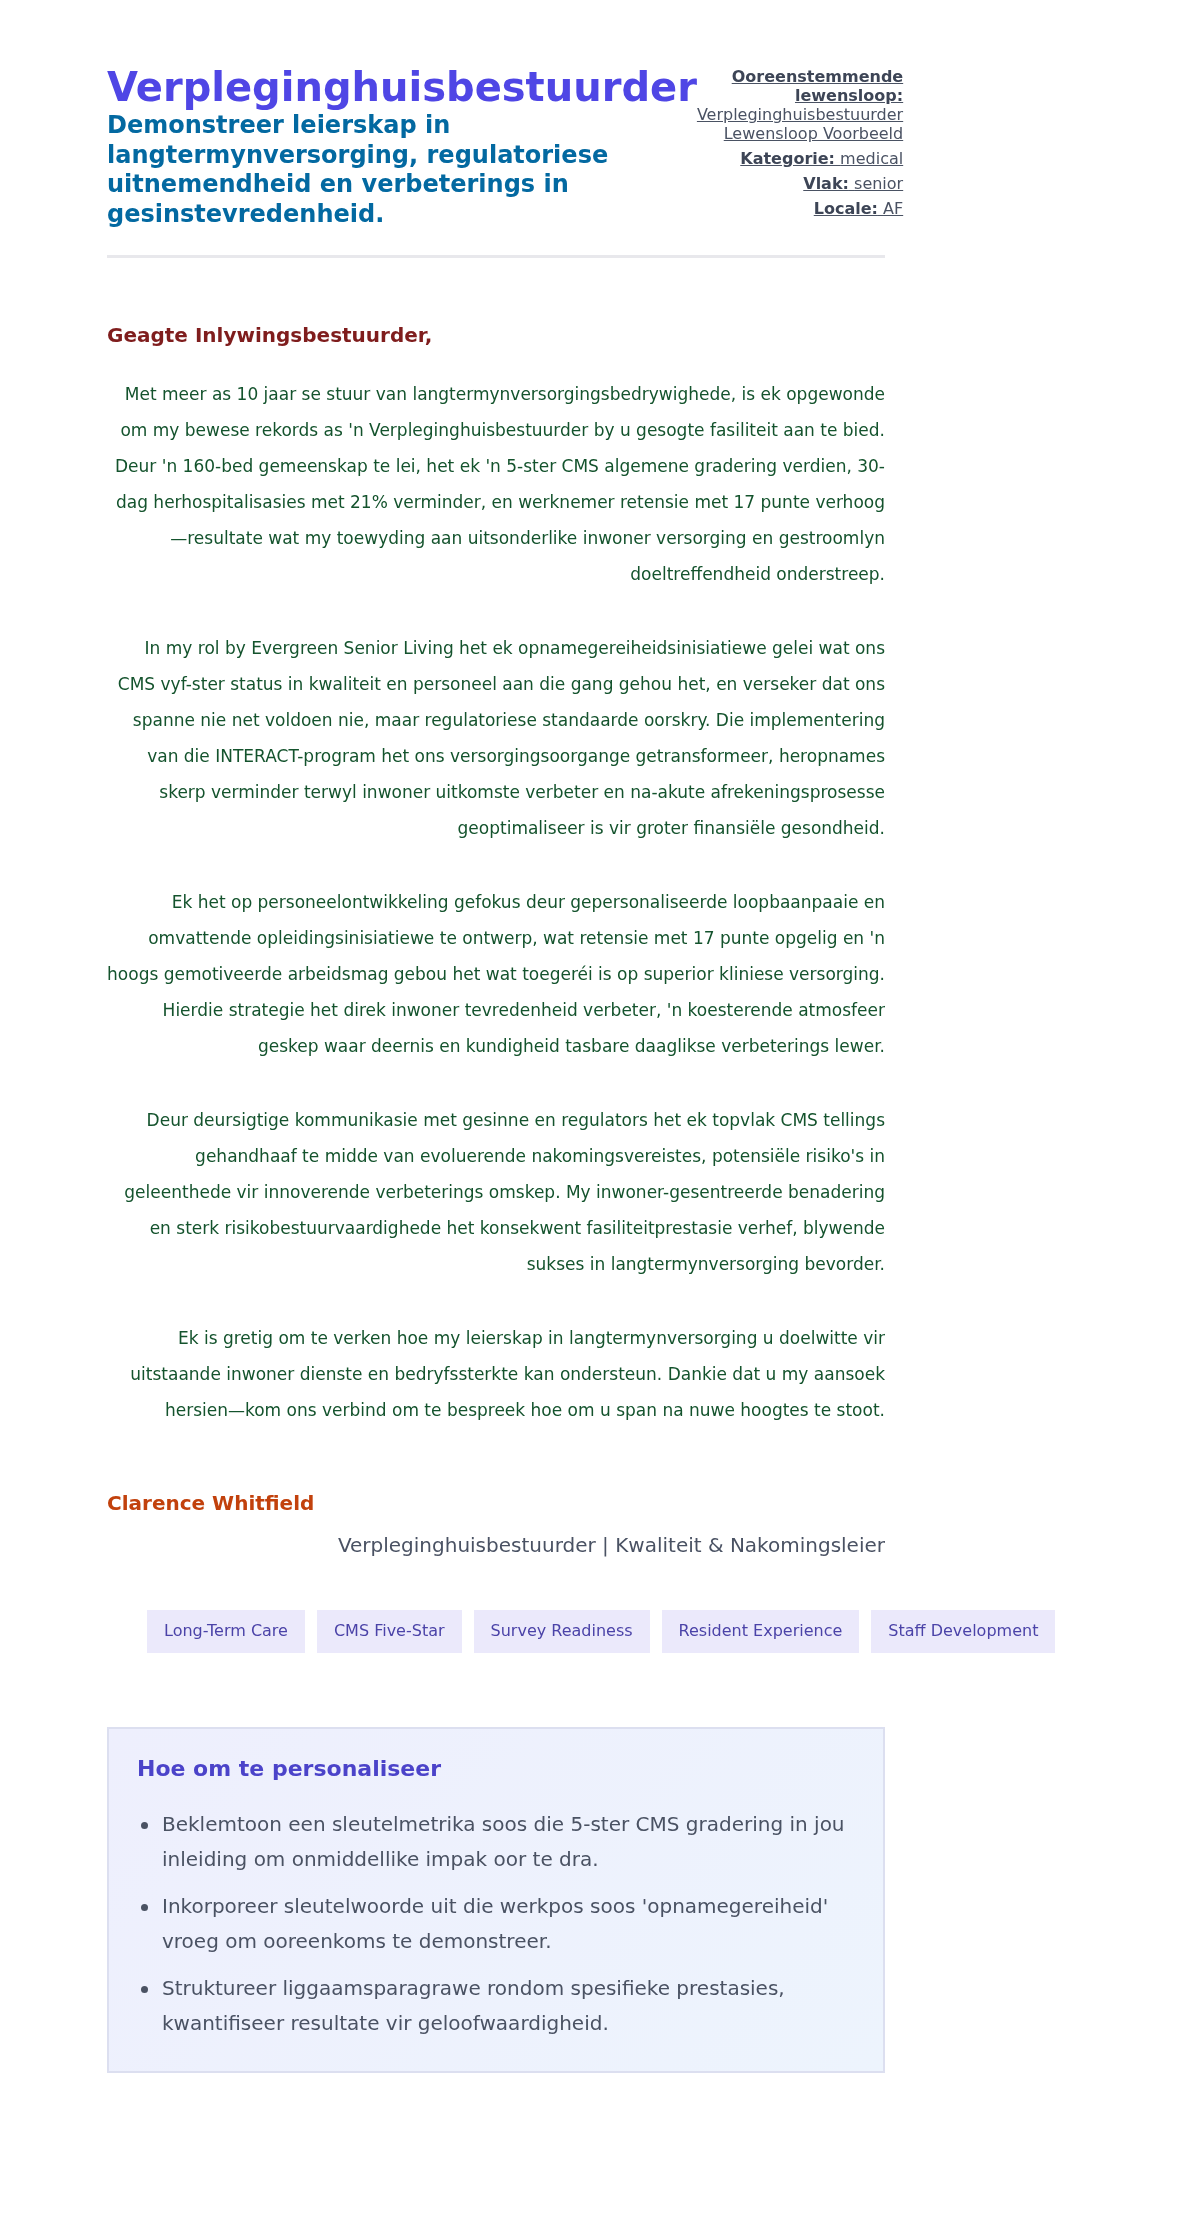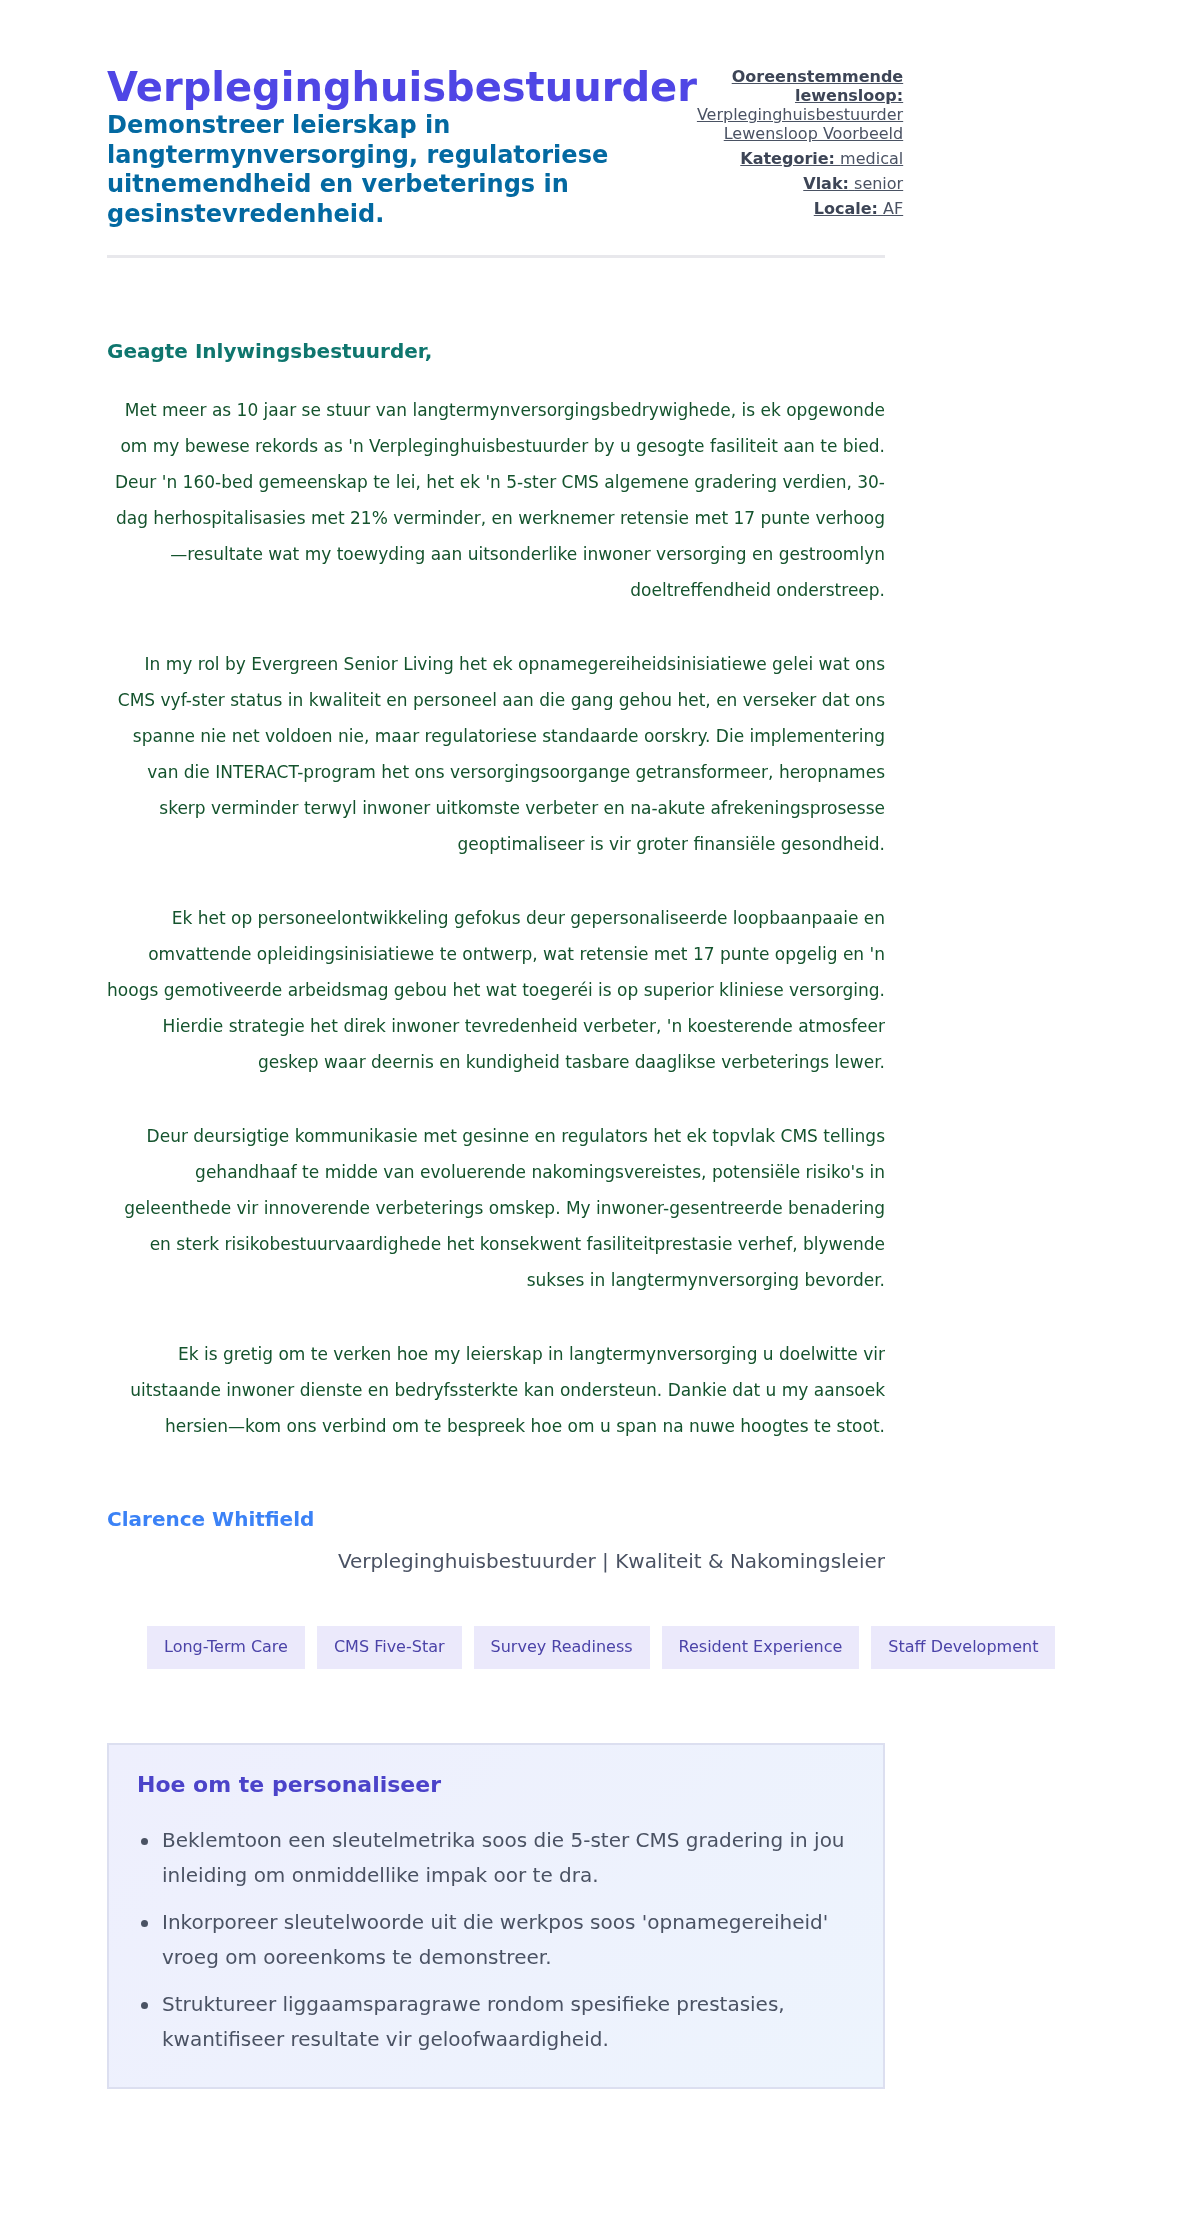--- a/index.html
+++ b/index.html
@@ -46,41 +46,41 @@
       color: #4a5263;
       padding-top: 3px;
     }
     .meta .row { margin-bottom: 6px; text-decoration: underline; }
     .meta .row.first { margin-bottom: 6px; }
     .meta .k { font-weight: bold; color: #3d4556; }
     .meta .v { color: #4a5263; }
 
     
     .salutation {
-      margin-top: 80px;
+      margin-top: 64px;
       font-size: 20px;
       line-height: 26px;
       font-weight: bold;
-      color: #0f766e;
+      color: #7f1d1d;
     }
     .para {
       margin-top: 28px;
       font-size: 17px;
       line-height: 36px;
       color: #14532d;
       text-align: right;
     }
     .para + .para { margin-top: 38px; }
 
     .signature { margin-top: 62px; }
     .sig-name {
       font-size: 20px;
       line-height: 26px;
       font-weight: bold;
-      color: #3b82f6;
+      color: #c2410c;
     }
     .sig-title {
       margin-top: 16px;
       font-size: 20px;
       line-height: 26px;
       color: #4a5263;
       text-align: right;
     }
 
     .tags {

